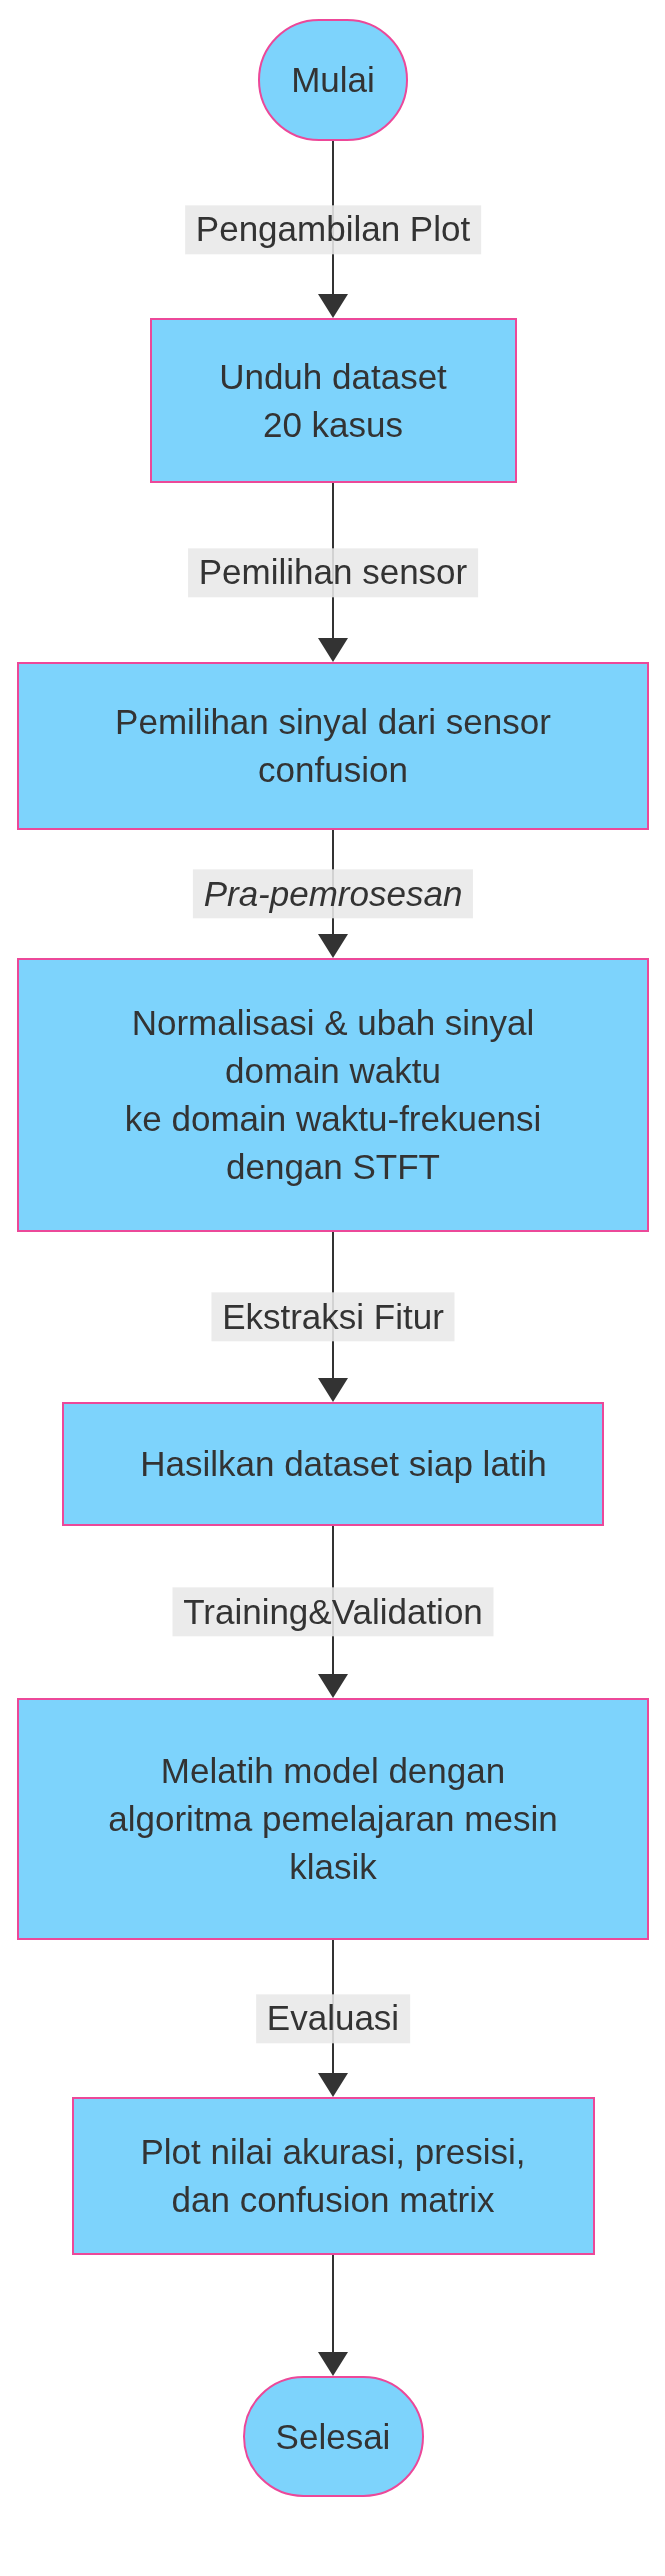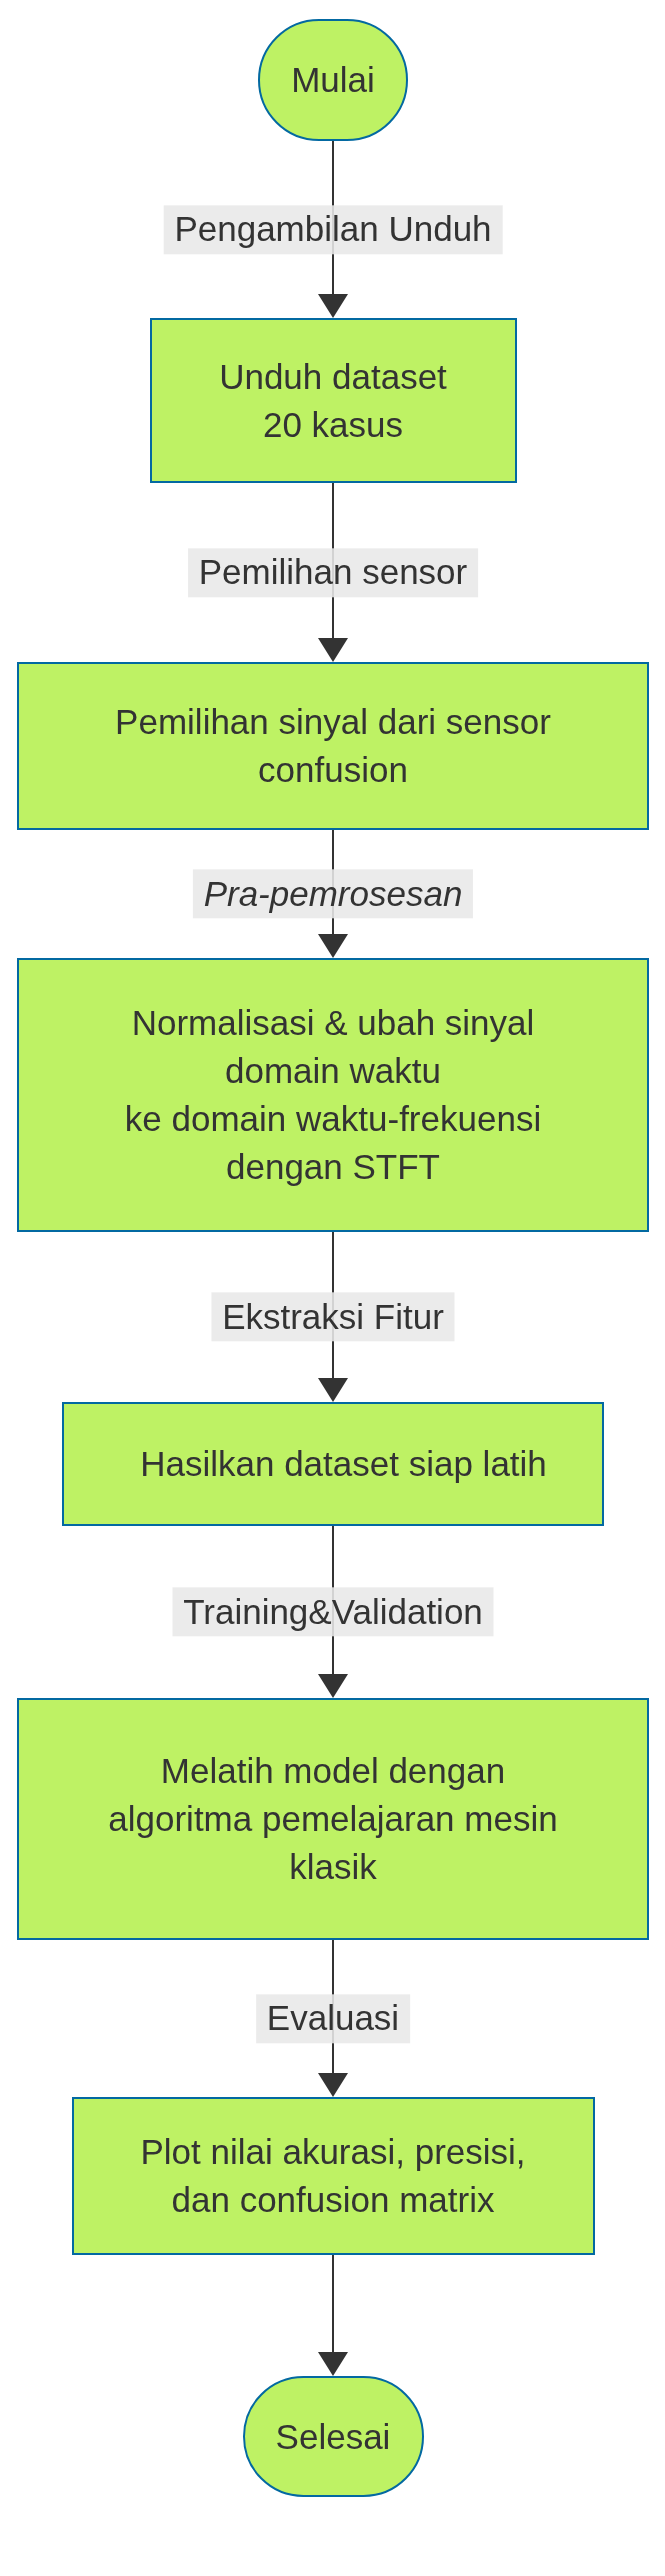--- a/index.html
+++ b/index.html
@@ -6,22 +6,22 @@
   .canvas{
     position:relative;
     width:666px;height:2576px;
     background:#ffffff;
     display:flex;flex-direction:column;align-items:center;
     font-family:"Liberation Sans", sans-serif;
     overflow:hidden;
   }
   .node{
     box-sizing:border-box;flex:none;
-    background:#bef264;
-    border:2px solid #0369a1;
+    background:#7dd3fc;
+    border:2px solid #ec4899;
     color:#333333;
     display:flex;flex-direction:column;justify-content:center;align-items:center;
     text-align:center;
     font-size:35px;line-height:48px;
   }
   .stadium{border-radius:670px;}
   
   .n0{width:150px;height:122px;margin-top:19px;}
   .n1{width:367px;height:165px;}
   .n2{width:632px;height:168px;}
@@ -59,21 +59,21 @@
 
 <div class="canvas">
 
   <div class="node stadium n0">
     <div>Mulai</div>
   </div>
 
   <div class="connector c1">
     <div class="edge-line"></div>
     <div class="arrowhead"></div>
-    <div class="edge-label">Pengambilan Unduh</div>
+    <div class="edge-label">Pengambilan Plot</div>
   </div>
 
   <div class="node n1">
     <div>Unduh dataset</div>
     <div>20 kasus</div>
   </div>
 
   <div class="connector c2">
     <div class="edge-line"></div>
     <div class="arrowhead"></div>

